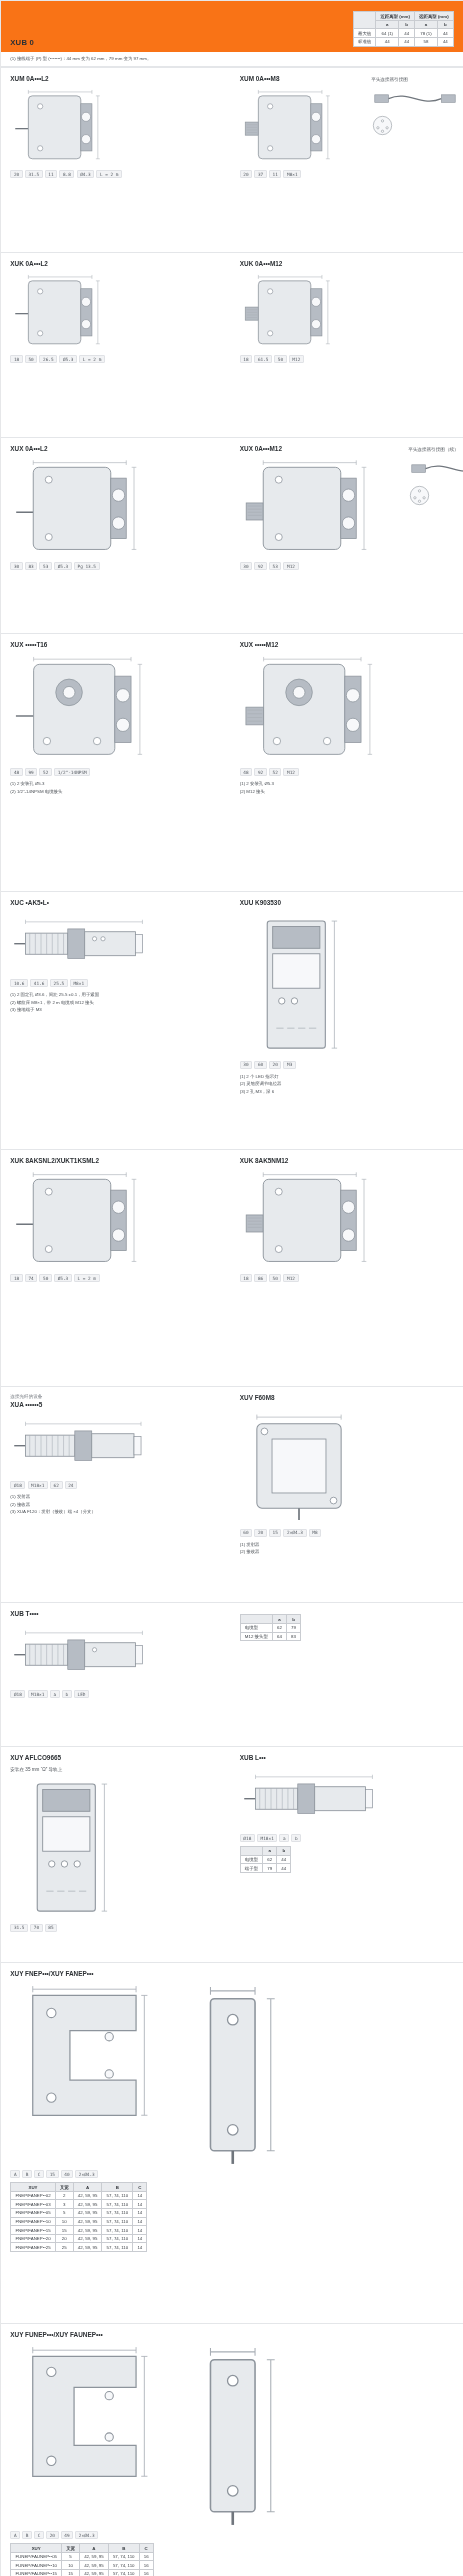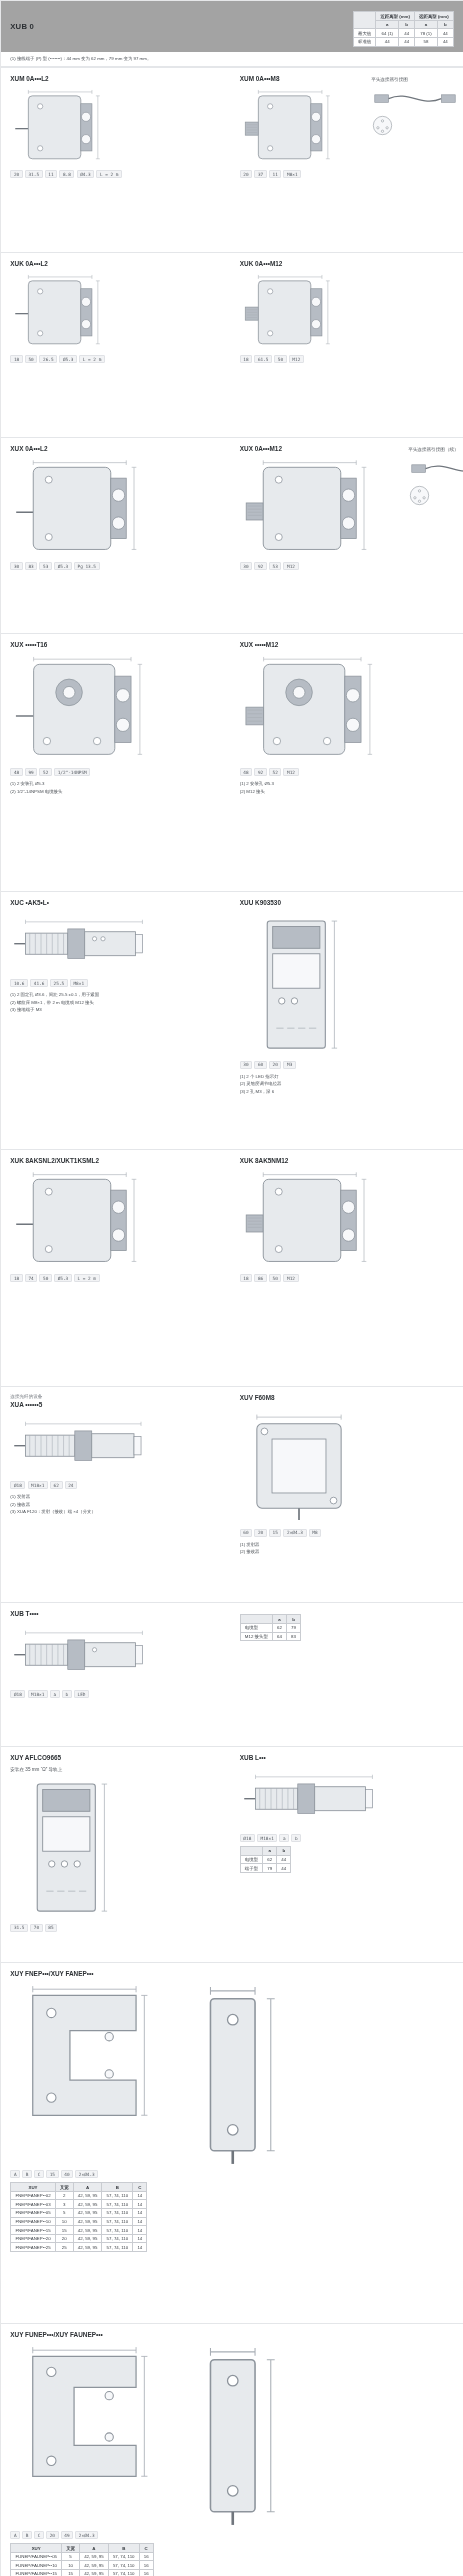--- a/index.html
+++ b/index.html
@@ -1,19 +1,19 @@
 <!DOCTYPE html>
 <html style="font-size:8.2px"><head>
 <meta charset="utf-8">
 <style>
   *{box-sizing:border-box;margin:0;padding:0}
   html,body{background:#fafafa}
   body{width:464px;font-family:"Liberation Sans","DejaVu Sans",sans-serif;color:#3a3f45}
   .page{width:464px;background:#fff;border:0.5px solid #e6e7e9}
-  .topbar{background:#a3a3a3;padding:6.2px 9.3px 5.2px;display:flex;justify-content:space-between;align-items:center;min-height:44px}
+  .topbar{background:#f97316;padding:6.2px 9.3px 5.2px;display:flex;justify-content:space-between;align-items:flex-end;min-height:44px}
   .title{font-size:7.7px;font-weight:bold;color:#2c3034;letter-spacing:0.2px}
   .top-note{padding:4.1px 9.3px 5.2px;font-size:4.4px;color:#4a4f55;border-bottom:0.5px solid #e4e6e9}
   section{border-top:0.5px solid #e4e6e9;padding:7.2px 9.3px 5.2px;display:grid;grid-template-columns:1fr 1fr;gap:5.2px 15.5px;align-content:start}
   section.one{grid-template-columns:1fr}
   .sec-title{font-size:6.4px;font-weight:bold;color:#2c3034;margin-bottom:5.2px}
   .intro{font-size:4.6px;color:#6b7077;margin-bottom:2.1px}
   .caption{font-size:4.6px;color:#4a4f55;margin:2.1px 0 3.1px}
   .col{min-width:0}
   .duo{display:flex;gap:13.4px;align-items:flex-start}
   .dw{width:118px;height:auto;display:block}

